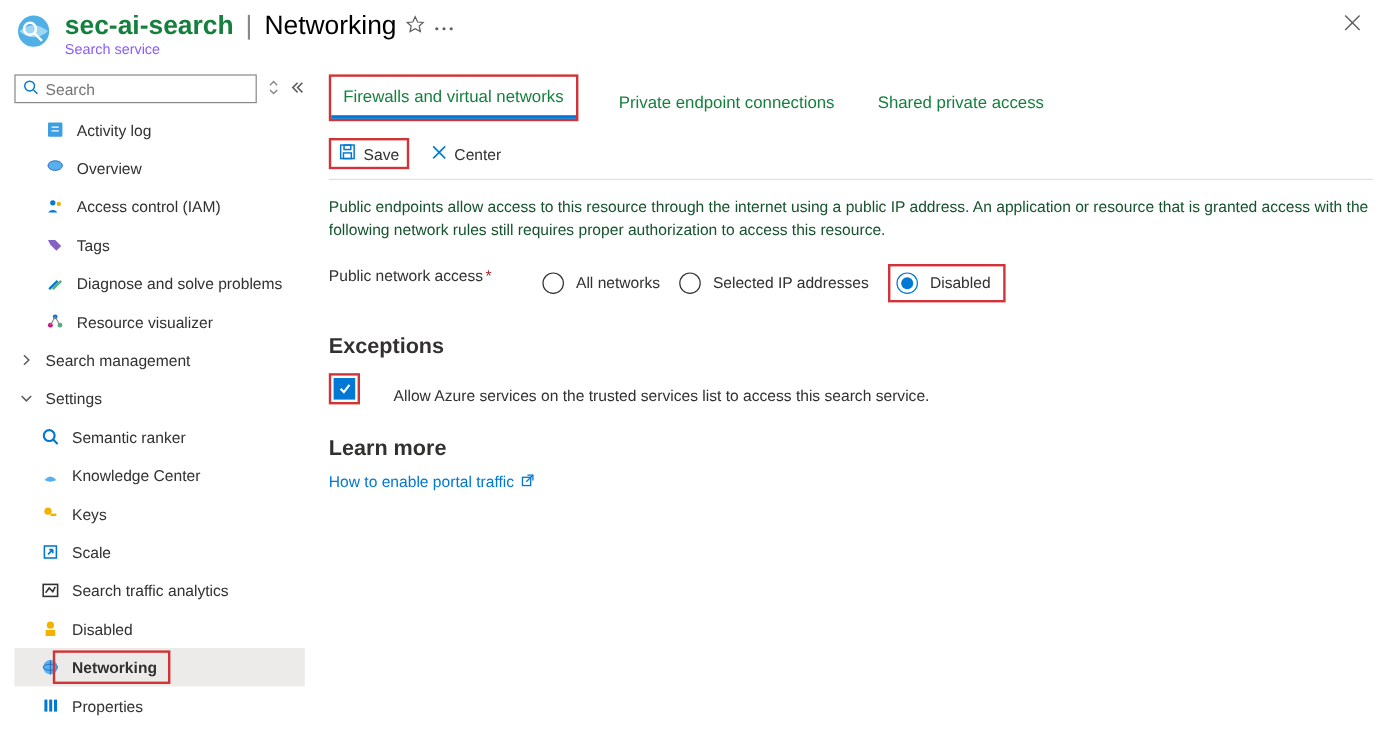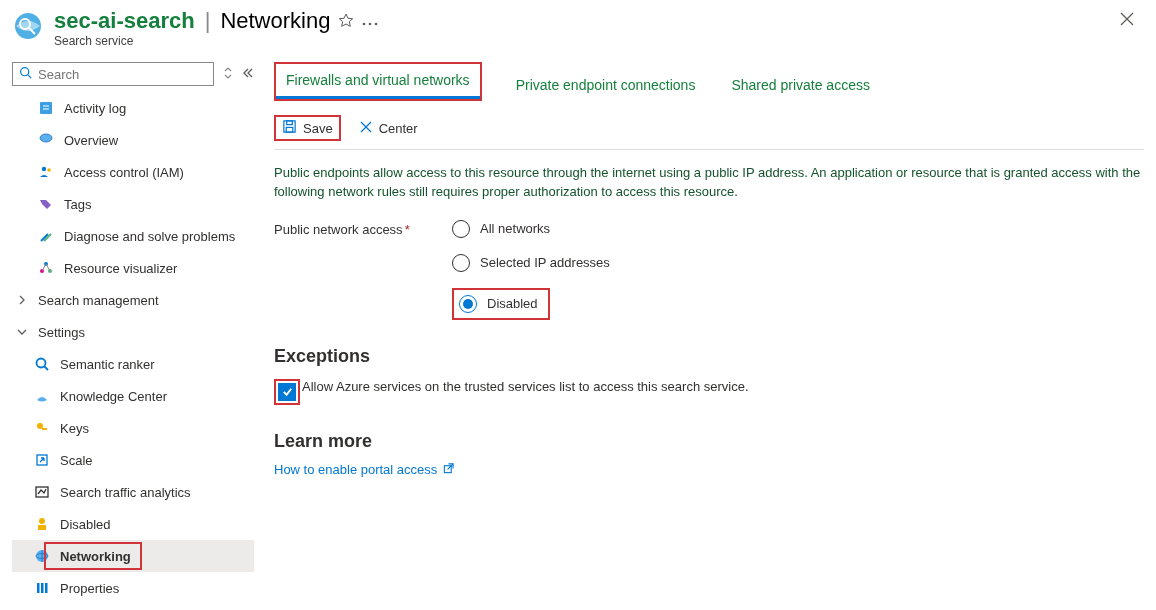--- a/index.html
+++ b/index.html
@@ -5,21 +5,21 @@
 * { box-sizing: border-box; margin: 0; padding: 0; }
 body { font-family: "Segoe UI", Arial, sans-serif; font-size: 13px; color: #323130; background: #fff; width: 1156px; height: 610px; overflow: hidden; }
 
 .topbar { display: flex; align-items: flex-start; padding: 8px 16px 0 12px; }
 .resource-icon { width: 32px; height: 32px; margin-right: 10px; margin-top: 2px; }
 .title-block { flex: 1; }
 .title-line { display: flex; align-items: center; gap: 8px; }
 .title-main { font-size: 22px; font-weight: 600; color: #15803d; }
 .title-sub { font-size: 22px; font-weight: 400; color: #000; }
 .title-divider { font-size: 22px; color: #888; font-weight: 300; margin: 0 2px; }
-.subtitle { font-size: 12px; color: #404040; margin-top: 0px; }
+.subtitle { font-size: 12px; color: #8b5cf6; margin-top: 0px; }
 .star, .more-h { color: #605e5c; cursor: pointer; }
 .close-x { color: #605e5c; font-size: 16px; cursor: pointer; padding: 4px 6px; }
 
 .body-row { display: flex; margin-top: 8px; }
 
 .sidebar { width: 262px; flex-shrink: 0; padding: 6px 8px 0 12px; }
 .search-row { display: flex; align-items: center; gap: 10px; margin-bottom: 6px; }
 .search-box { flex: 1; display: flex; align-items: center; border: 1px solid #8a8886; height: 24px; padding: 0 6px; }
 .search-box input { border: none; outline: none; font-size: 13px; width: 100%; }
 .search-box .mag { margin-right: 6px; }
@@ -44,28 +44,28 @@
 
 .cmdbar { display: flex; align-items: center; gap: 12px; margin-top: 14px; border-bottom: 1px solid #e1dfdd; padding-bottom: 8px; }
 .cmdbtn { display: inline-flex; align-items: center; gap: 6px; font-size: 13px; cursor: pointer; padding: 2px 6px; }
 .cmd-icon { color: #0078d4; }
 
 .desc { font-size: 13px; color: #14532d; margin-top: 14px; line-height: 1.45; }
 
 .field-row { display: flex; margin-top: 18px; }
 .field-label { width: 178px; font-size: 13px; padding-top: 2px; }
 .req-star { color: #a4262c; margin-left: 2px; }
-.radio-col { display: flex; flex-direction: column; gap: 16px; }
+.radio-col { display: flex; flex-direction: row; gap: 16px; }
 .radio-item { display: flex; align-items: center; gap: 10px; font-size: 13px; cursor: pointer; }
 .radio-outer { width: 18px; height: 18px; border: 1px solid #323130; border-radius: 50%; display: inline-flex; align-items: center; justify-content: center; }
 .radio-item.sel .radio-outer { border: 1.5px solid #0078d4; }
 .radio-inner { width: 10px; height: 10px; border-radius: 50%; background: #0078d4; }
 
 .section-h { font-size: 18px; font-weight: 600; margin-top: 26px; }
-.chk-row { display: flex; align-items: flex-start; gap: 2px; margin-top: 12px; }
+.chk-row { display: flex; align-items: flex-end; gap: 28px; margin-top: 12px; }
 .chk { width: 18px; height: 18px; background: #0078d4; display: inline-flex; align-items: center; justify-content: center; }
 .chk svg { stroke: #fff; }
 
 .link { color: #0078d4; cursor: pointer; display: inline-flex; align-items: center; gap: 6px; margin-top: 10px; font-size: 13px; }
 
 .svg16 { width: 16px; height: 16px; }
 </style>
 </head>
 <body>
 
@@ -360,21 +360,21 @@
           <svg width="13" height="13" viewBox="0 0 14 14" fill="none" stroke="#fff" stroke-width="2">
               <polyline points="3,7.5 6,10.5 11,4"></polyline>
             </svg>
         </span>
       </span>
       <span>Allow Azure services on the trusted services list to access this search service.</span>
     </div>
 
     <div class="section-h">Learn more</div>
     <a class="link">
-      <span>How to enable portal access</span>
+      <span>How to enable portal traffic</span>
       <span>
         <svg width="11" height="11" viewBox="0 0 12 12" fill="none" stroke="#0078d4" stroke-width="1.2">
             <rect x="1.5" y="3" width="7.5" height="7.5"></rect>
             <polyline points="6,1 11,1 11,6"></polyline>
             <line x1="11" y1="1" x2="5" y2="7"></line>
           </svg>
       </span>
     </a>
   </div>
 

